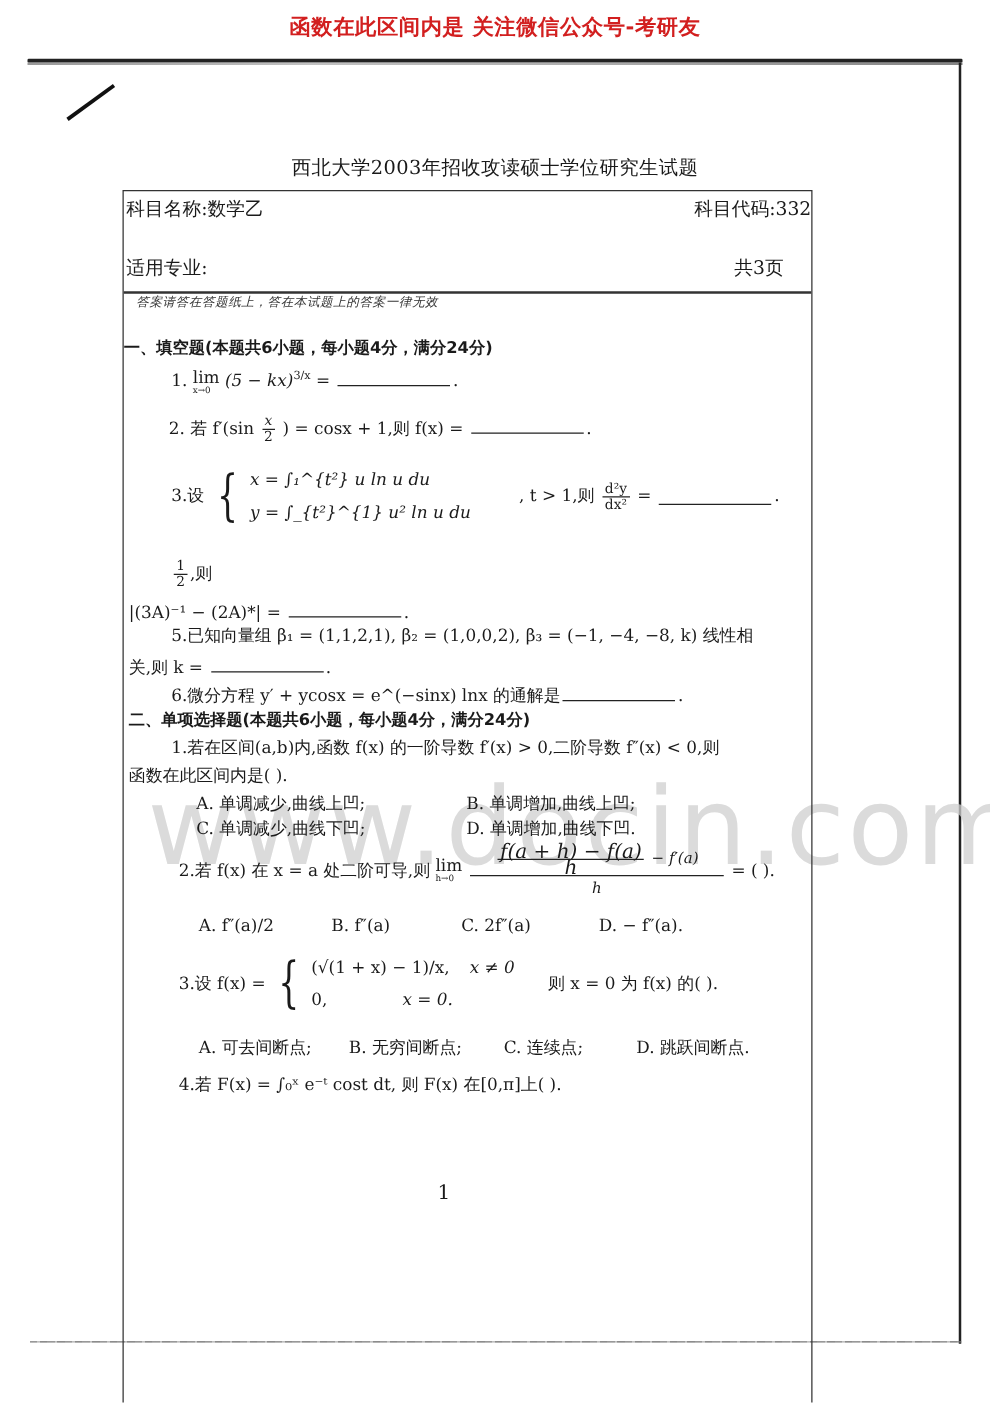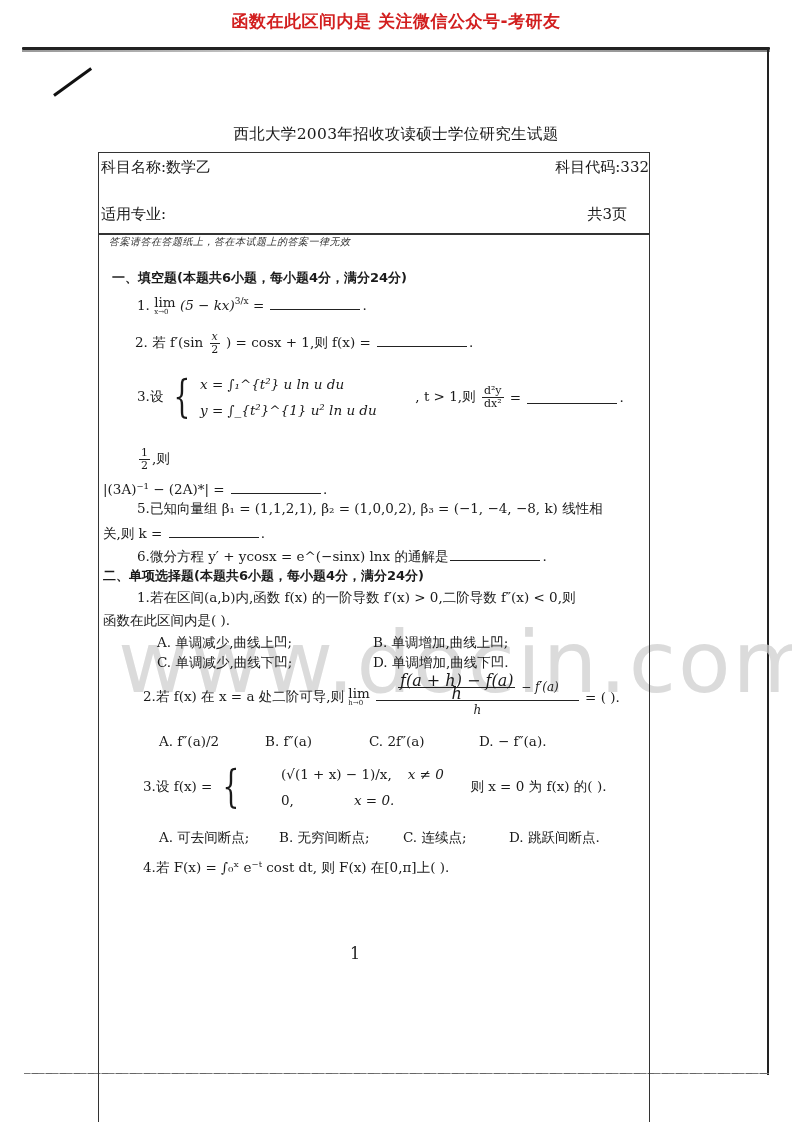--- a/index.html
+++ b/index.html
@@ -99,21 +99,21 @@
   </div>
   <div class="hdr-row" style="top:52px;">
     <span class="l">适用专业:</span>
     <span class="r" style="right:22px;">共3页</span>
   </div>
   <div class="hdr-sep"></div>
   <div class="note">答案请答在答题纸上，答在本试题上的答案一律无效</div>
 
   <div class="content">
 
-    <div class="line sec" style="top:116px; left:13px;">一、填空题(本题共6小题，每小题4分，满分24分)</div>
+    <div class="line sec" style="top:116px; left:0;">一、填空题(本题共6小题，每小题4分，满分24分)</div>
 
     <div class="line" style="top:143px; left:38px;">
       <span>1.</span>
       <span class="lim">
           <span>lim</span>
           <span class="under">x→0</span>
         </span>
       <span class="i">(5 − kx)</span><span class="sup">3/x</span>
       <span> = </span>
       <span class="blank"></span>.
@@ -193,21 +193,21 @@
       <span style="vertical-align:middle;"> = (      ).</span>
     </div>
     <div class="opt" style="top:580px; left:60px;">A. f″(a)/2</div>
     <div class="opt" style="top:580px; left:166px;">B. f″(a)</div>
     <div class="opt" style="top:580px; left:270px;">C. 2f″(a)</div>
     <div class="opt" style="top:580px; left:380px;">D. − f″(a).</div>
 
     <div class="line" style="top:608px; left:44px;">
       <span style="vertical-align:middle;">3.设 f(x) =</span>
       <span class="brace">{</span>
-      <span class="sys" style="line-height:26px;margin-left:32px;">
+      <span class="sys" style="line-height:26px;">
         <span><span>(√(1 + x) − 1)/x,</span><span style="display:inline-block;width:16px;"></span><span class="i">x ≠ 0</span></span>
         <span><span>0,</span><span style="display:inline-block;width:60px;"></span><span class="i">x = 0.</span></span>
       </span>
       <span style="display:inline-block;width:18px;"></span>
       <span style="vertical-align:middle;">则 x = 0 为 f(x) 的(      ).</span>
     </div>
     <div class="opt" style="top:676px; left:60px;">A. 可去间断点;</div>
     <div class="opt" style="top:676px; left:180px;">B. 无穷间断点;</div>
     <div class="opt" style="top:676px; left:304px;">C. 连续点;</div>
     <div class="opt" style="top:676px; left:410px;">D. 跳跃间断点.</div>

